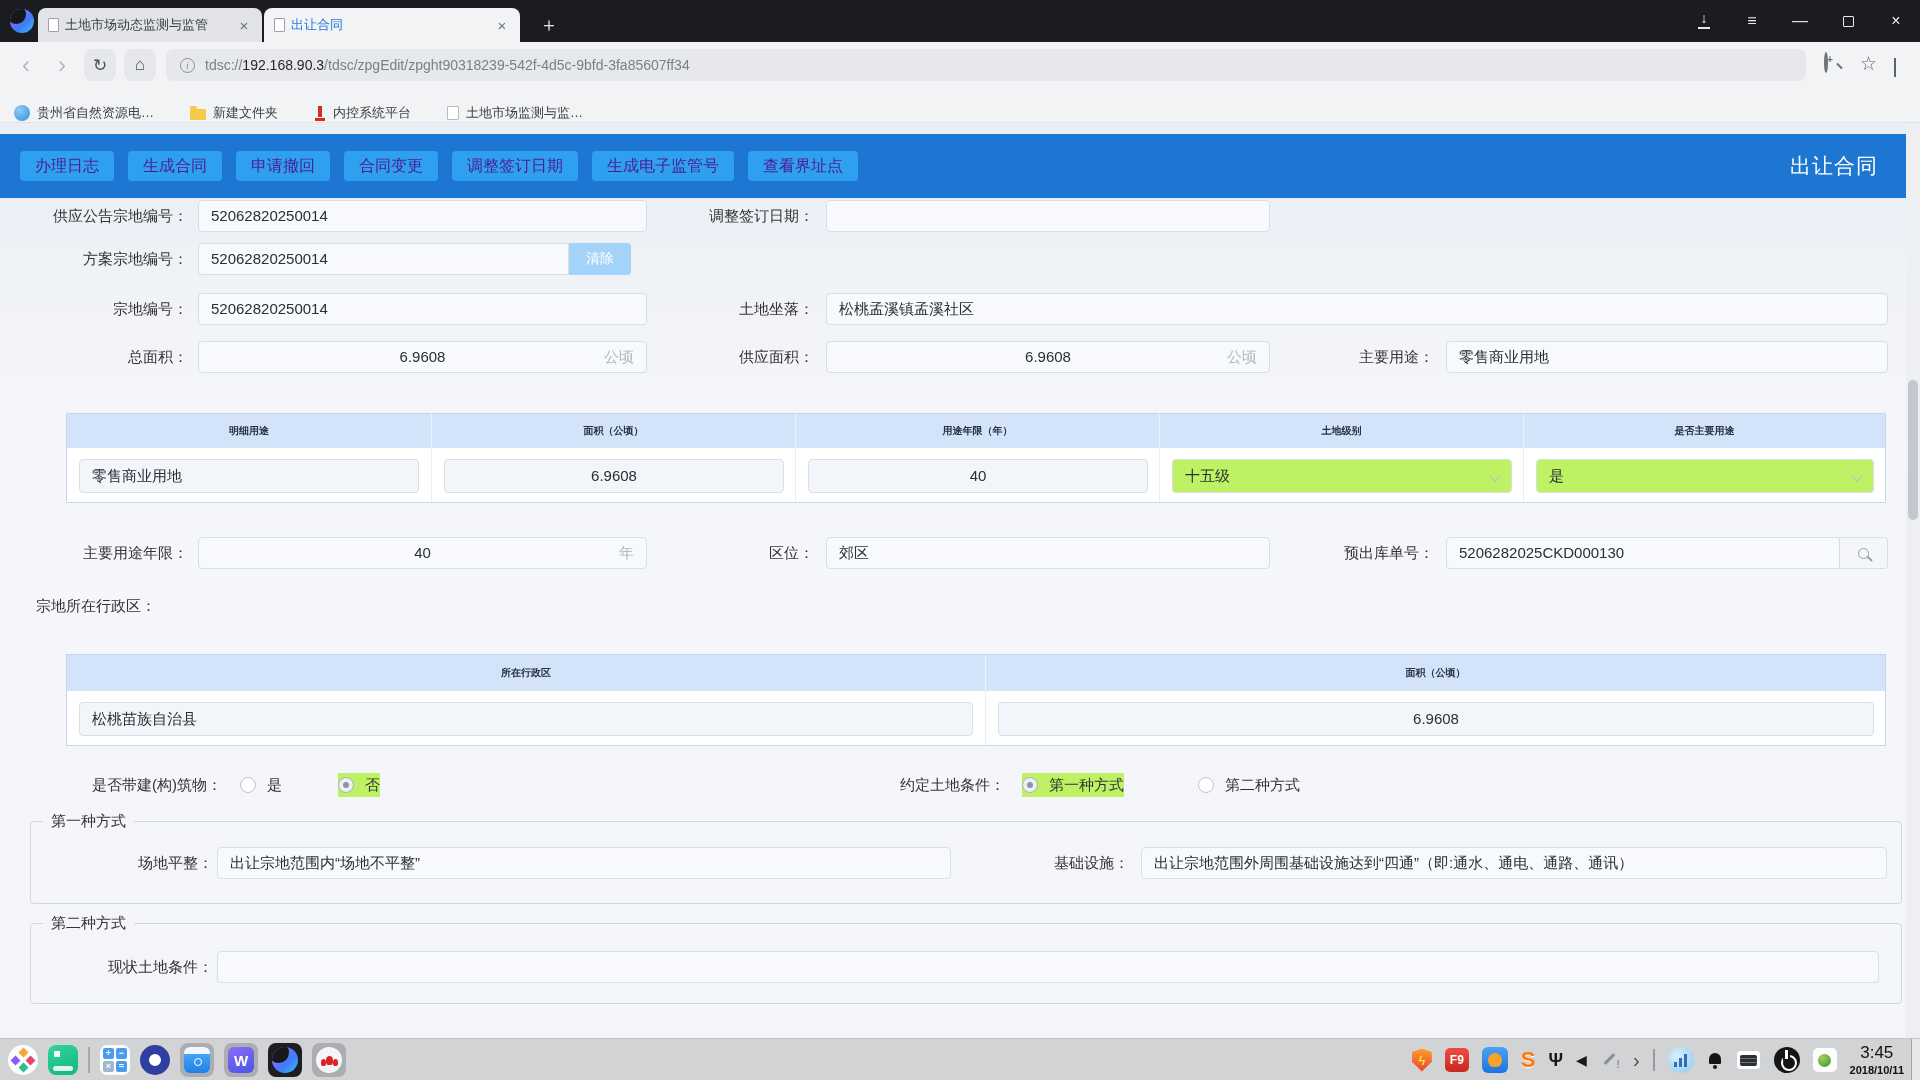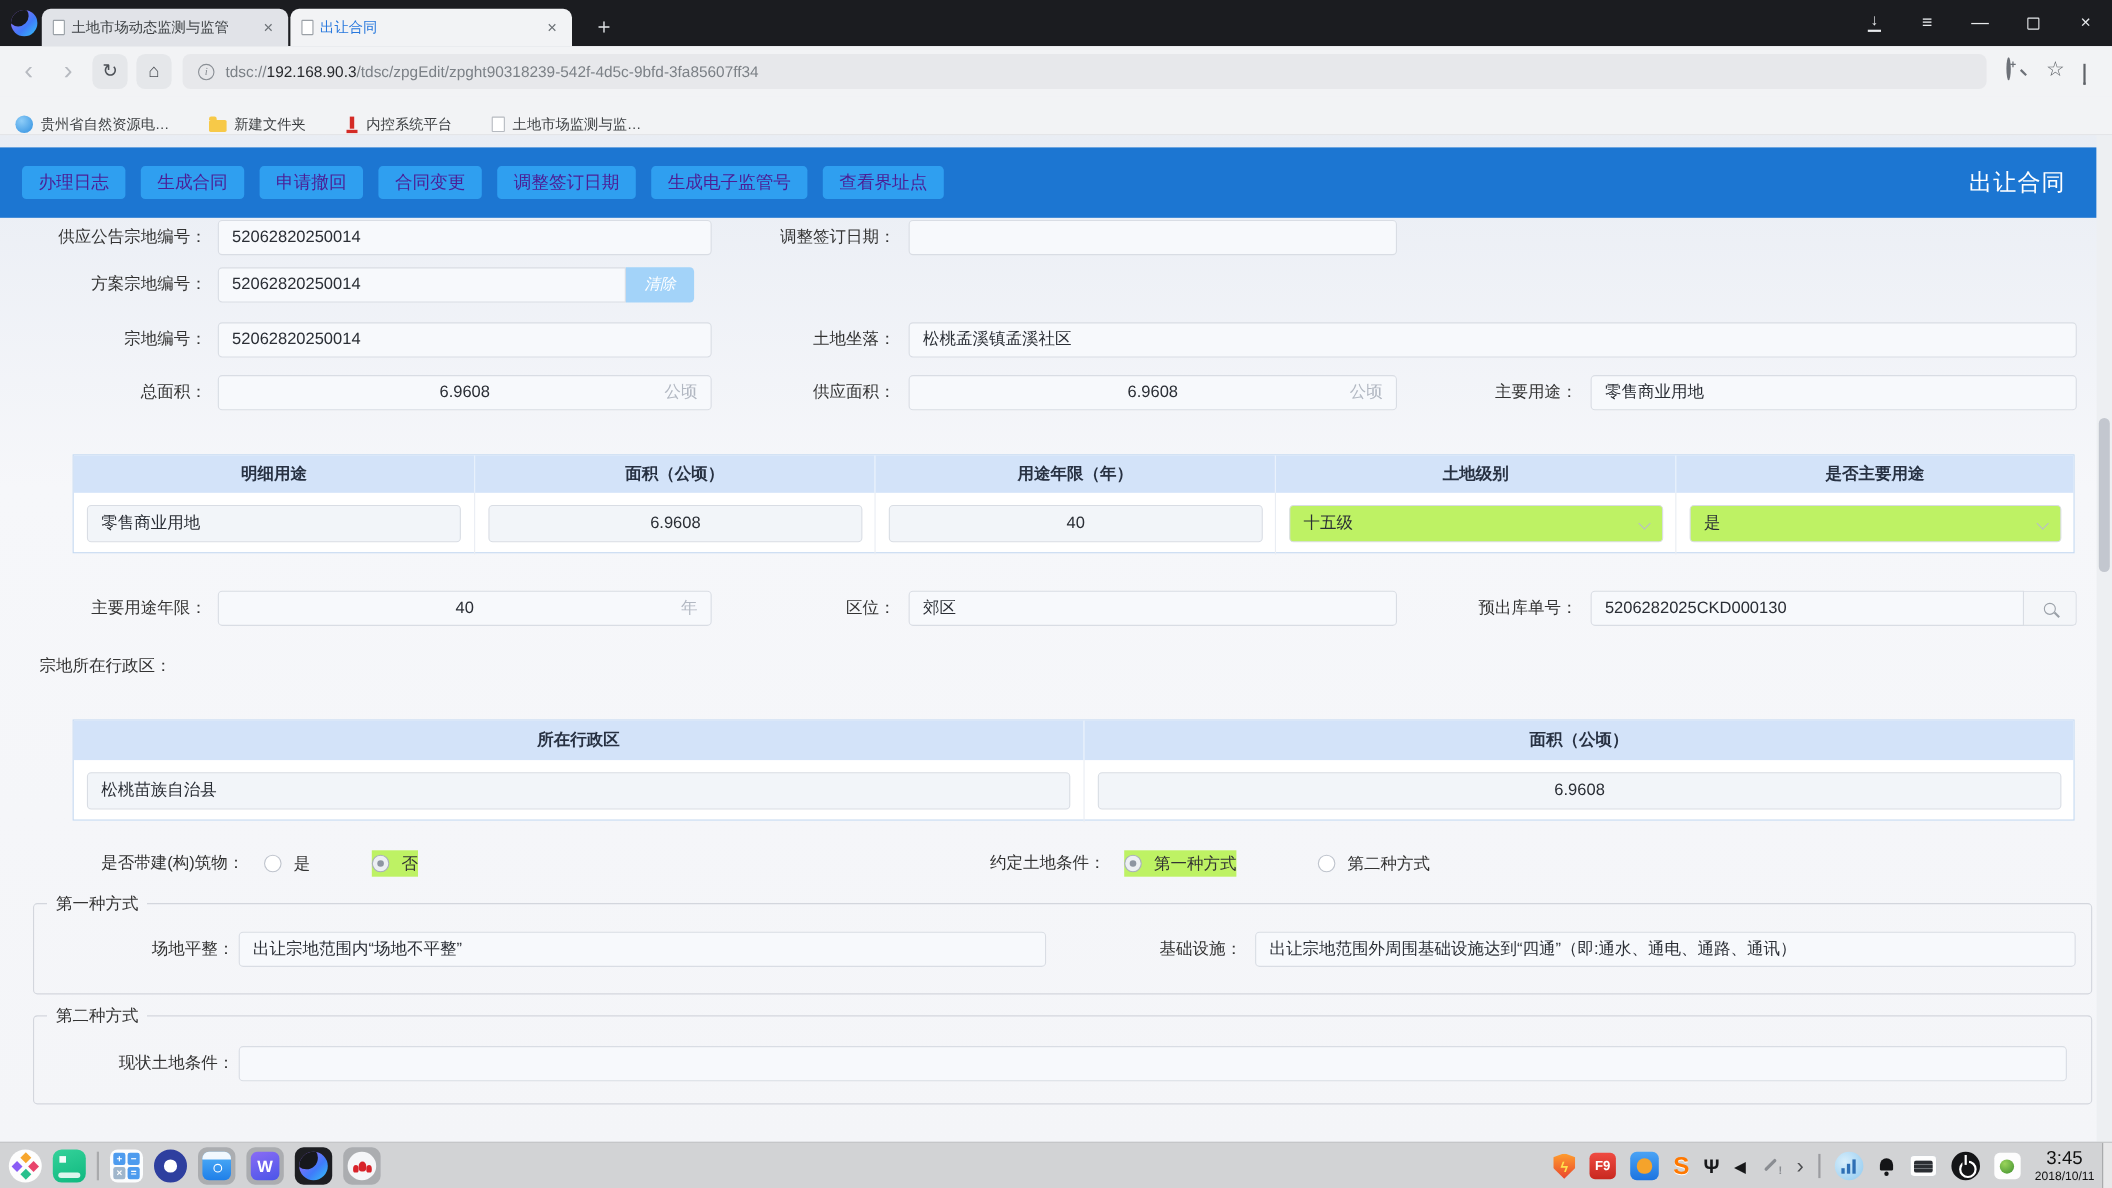--- a/index.html
+++ b/index.html
@@ -59,30 +59,30 @@
           background:linear-gradient(#e9edf4, #f6f7fa 35%, #f4f5f8); }
   .bluebar { position:absolute; left:0; top:11px; width:1906px; height:64px; background:#1c76d2; display:flex; align-items:center; padding-left:20px; gap:14px; }
   .bbtn { height:30px; background:#2f9ff0; color:#4c1d95; font-size:16px; border:none; border-radius:4px; padding:0 15px; white-space:nowrap; }
   .btitle { position:absolute; right:28px; top:18px; color:#fff; font-size:21px; letter-spacing:1px; }
 
   .lbl { position:absolute; font-size:15px; color:#333; line-height:32px; text-align:right; white-space:nowrap; }
   .inp { position:absolute; height:32px; background:#f7f9fc; border:1px solid #d9dde4; border-radius:4px;
          line-height:30px; font-size:15px; color:#2a2e35; padding:0 12px; white-space:nowrap; overflow:hidden; }
   .inp .v { display:block; text-align:center; }
   .inp .u { position:absolute; right:12px; top:0; color:#b2b8c2; }
-  .clearbtn { position:absolute; height:32px; background:#a3d3f9; color:#fff; font-size:14px; border:none; border-radius:0 4px 4px 0;font-style:italic; }
+  .clearbtn { position:absolute; height:32px; background:#a3d3f9; color:#fff; font-size:14px; border:none; border-radius:0 4px 4px 0; }
   .srchbtn { position:absolute; height:32px; background:#f4f6f9; border:1px solid #d9dde4; border-left:none; border-radius:0 4px 4px 0;
              display:flex; align-items:center; justify-content:center; }
   .mag2 { position:relative; width:11px; height:11px; border:1.6px solid #9aa0a8; border-radius:50%; }
   .mag2::after { content:""; position:absolute; left:8px; top:9px; width:6px; height:1.6px; background:#9aa0a8; transform:rotate(45deg); }
 
   
   .dtable { position:absolute; border:1px solid #c3d8f0; background:#fff; }
   .th { position:absolute; top:0; height:34px; background:#d3e3f9; border-left:1px solid #eaf2fc;
-        font-weight:bold; font-size:15px; color:#273142; text-align:center; line-height:34px; }
+        font-weight:bold; font-size:10px; color:#273142; text-align:center; line-height:34px; }
   .th.first { border-left:none; }
   .td { position:absolute; top:34px; height:56px; border-left:1px solid #e9edf3; }
   .td.first { border-left:none; }
   .cinp { position:absolute; top:11px; height:34px; background:#f2f5f9; border:1px solid #d9dde4; border-radius:4px;
           line-height:32px; font-size:15px; color:#2a2e35; padding:0 12px; white-space:nowrap; overflow:hidden; }
   .cinp.center { text-align:center; }
   .sel { background:#bef264; }
   .selchev { position:absolute; right:12px; top:12px; width:8px; height:8px; border-right:1.6px solid #b9bec7; border-bottom:1.6px solid #b9bec7; transform:rotate(45deg); }
 
   
@@ -143,21 +143,21 @@
   .tr-bell::after { content:""; position:absolute; left:6px; bottom:0; width:4px; height:4px; border-radius:50%; background:#141517; }
   .tr-kbd { width:25px; height:20px; border-radius:4px; background:#fdfdfd; border:1px solid #cfd2d6; display:flex; align-items:center; justify-content:center; }
   .tr-kbd i { width:17px; height:11px; border-radius:2px; background:repeating-linear-gradient(#2b2e33 0 3px, #6e7277 3px 4px); }
   .tr-pow { position:relative; width:26px; height:26px; border-radius:50%; background:#141517; }
   .tr-pow::before { content:""; position:absolute; left:7px; top:8px; width:12px; height:12px; border-radius:50%; border:2.4px solid #fff; }
   .tr-pow::after { content:""; position:absolute; left:11.8px; top:3px; width:2.6px; height:9px; background:#fff; box-shadow:0 0 0 2px #141517; }
   .tr-cam { width:24px; height:24px; border-radius:5px; background:#fdfdfd; display:flex; align-items:center; justify-content:center; }
   .tr-cam i { width:13px; height:13px; border-radius:50%; background:radial-gradient(circle at 35% 30%, #9ad45a, #3e8e2e); }
   .tr-clock { text-align:center; color:#111; }
   .tr-clock .t { font-size:17px; line-height:1; }
-  .tr-clock .d { font-size:11px; margin-top:3px; }
+  .tr-clock .d { font-size:11px; margin-top:3px;font-weight:bold; }
   .deskstrip { position:absolute; right:0; top:0; width:9px; height:42px; background:rgba(250,250,250,.55); border-left:1px solid #a2a3a6; }
 </style>
 </head>
 <body>
 
 <div class="screen">
 
   <div class="tabbar">
     <div class="blogo"></div>
     <div class="tab inactive">

